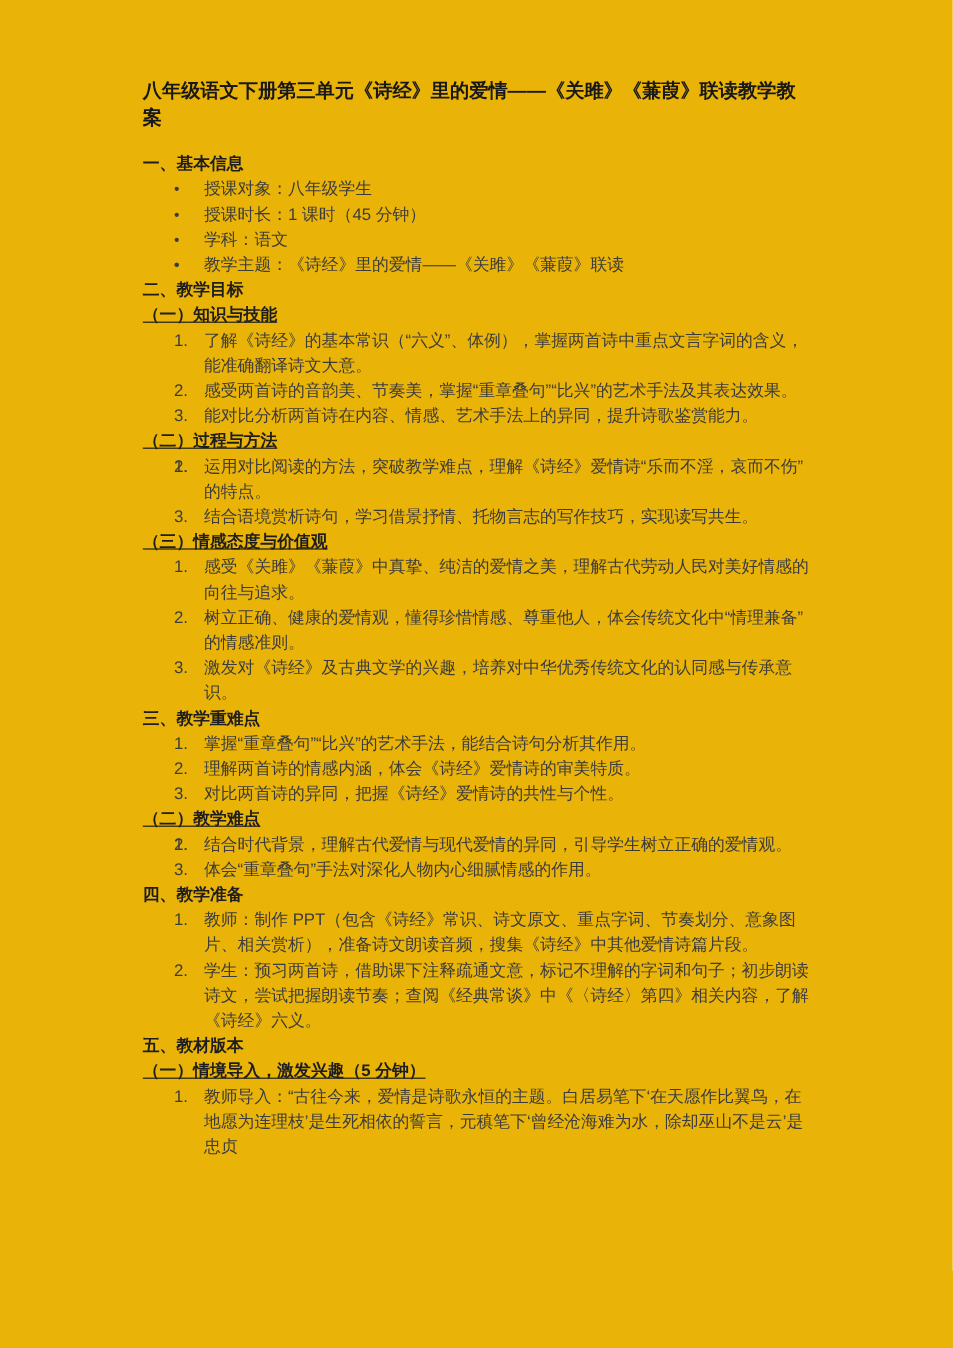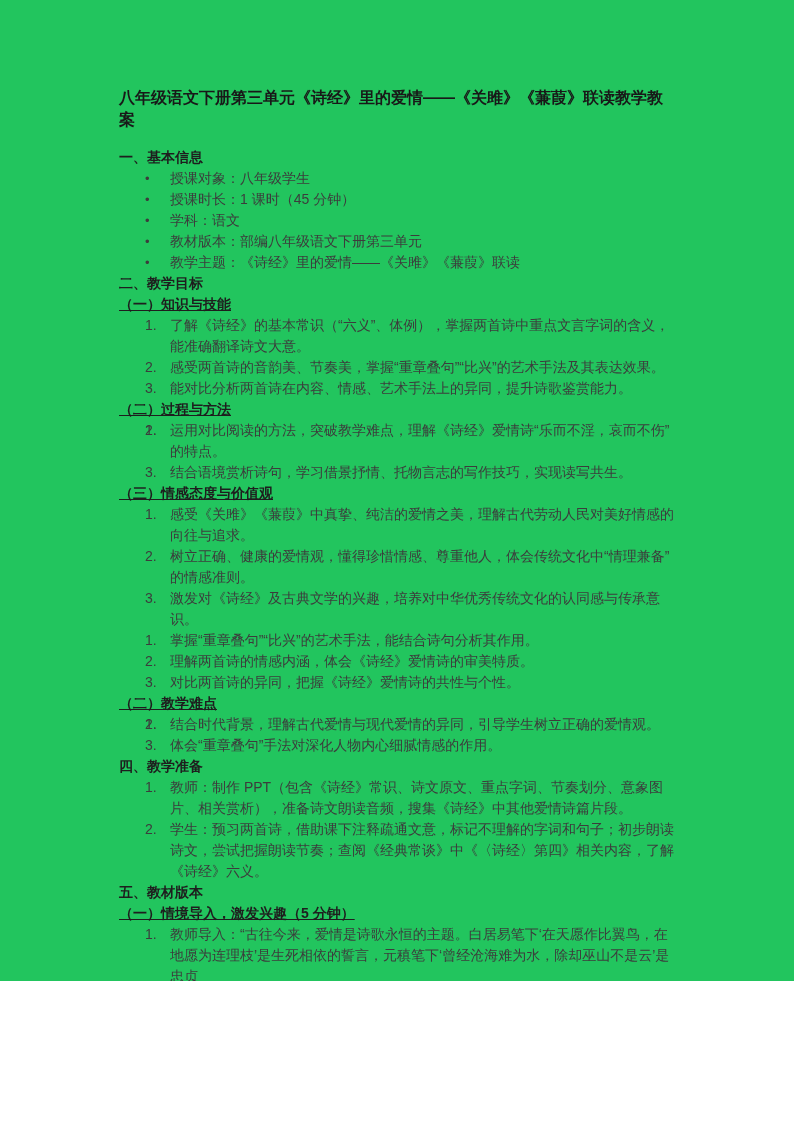--- a/index.html
+++ b/index.html
@@ -3,24 +3,24 @@
 <meta charset="utf-8">
 <style>
   html, body {
     margin: 0;
     padding: 0;
     background: #ffffff;
   }
   .page {
     position: relative;
     width: 794px;
-    height: 981px;
+    height: 1123px;
     box-sizing: border-box;
-    background: #22c55e;
-    padding: 87px 117px 40px 119px;
+    background: #eab308;
+    padding: 66px 117px 40px 119px;
     overflow: hidden;
     font-family: "Liberation Sans", "DejaVu Sans", sans-serif;
     font-size: 14px;
     line-height: 21px;
     color: #3c3c3c;
   }
   .doc-title {
     font-size: 16px;
     line-height: 22px;
     font-weight: bold;
@@ -66,21 +66,21 @@
 <body>
 
 <div class="page">
   <div class="doc-title">八年级语文下册第三单元《诗经》里的爱情——《关雎》《蒹葭》联读教学教案</div>
   <div id="doc-body">
       <div class="section-heading">一、基本信息</div>
       <ul class="bullet-list">
         <li class="doc-li"><span class="marker bullet-glyph">•</span><span>授课对象：八年级学生</span></li>
         <li class="doc-li"><span class="marker bullet-glyph">•</span><span>授课时长：1 课时（45 分钟）</span></li>
         <li class="doc-li"><span class="marker bullet-glyph">•</span><span>学科：语文</span></li>
-        <li class="doc-li"><span class="marker bullet-glyph">•</span><span>教材版本：部编八年级语文下册第三单元</span></li>
+        <li class="doc-li"><span class="marker bullet-glyph">•</span></li>
         <li class="doc-li"><span class="marker bullet-glyph">•</span><span>教学主题：《诗经》里的爱情——《关雎》《蒹葭》联读</span></li>
       </ul>
       <div class="section-heading">二、教学目标</div>
       <div class="subsection-heading">（一）知识与技能</div>
       <ol class="numbered-list">
         <li class="doc-li"><span class="marker">1.</span><span>了解《诗经》的基本常识（“六义”、体例），掌握两首诗中重点文言字词的含义，能准确翻译诗文大意。</span></li>
         <li class="doc-li"><span class="marker">2.</span><span>感受两首诗的音韵美、节奏美，掌握“重章叠句”“比兴”的艺术手法及其表达效果。</span></li>
         <li class="doc-li"><span class="marker">3.</span><span>能对比分析两首诗在内容、情感、艺术手法上的异同，提升诗歌鉴赏能力。</span></li>
       </ol>
       <div class="subsection-heading">（二）过程与方法</div>
@@ -88,20 +88,21 @@
         <li class="doc-li"><span class="marker">1.</span></li>
         <li class="doc-li"><span class="marker">2.</span><span>运用对比阅读的方法，突破教学难点，理解《诗经》爱情诗“乐而不淫，哀而不伤”的特点。</span></li>
         <li class="doc-li"><span class="marker">3.</span><span>结合语境赏析诗句，学习借景抒情、托物言志的写作技巧，实现读写共生。</span></li>
       </ol>
       <div class="subsection-heading">（三）情感态度与价值观</div>
       <ol class="numbered-list">
         <li class="doc-li"><span class="marker">1.</span><span>感受《关雎》《蒹葭》中真挚、纯洁的爱情之美，理解古代劳动人民对美好情感的向往与追求。</span></li>
         <li class="doc-li"><span class="marker">2.</span><span>树立正确、健康的爱情观，懂得珍惜情感、尊重他人，体会传统文化中“情理兼备”的情感准则。</span></li>
         <li class="doc-li"><span class="marker">3.</span><span>激发对《诗经》及古典文学的兴趣，培养对中华优秀传统文化的认同感与传承意识。</span></li>
       </ol>
+      <div class="section-heading">三、教学重难点</div>
       <ol class="numbered-list">
         <li class="doc-li"><span class="marker">1.</span><span>掌握“重章叠句”“比兴”的艺术手法，能结合诗句分析其作用。</span></li>
         <li class="doc-li"><span class="marker">2.</span><span>理解两首诗的情感内涵，体会《诗经》爱情诗的审美特质。</span></li>
         <li class="doc-li"><span class="marker">3.</span><span>对比两首诗的异同，把握《诗经》爱情诗的共性与个性。</span></li>
       </ol>
       <div class="subsection-heading">（二）教学难点</div>
       <ol class="numbered-list">
         <li class="doc-li"><span class="marker">1.</span></li>
         <li class="doc-li"><span class="marker">2.</span><span>结合时代背景，理解古代爱情与现代爱情的异同，引导学生树立正确的爱情观。</span></li>
         <li class="doc-li"><span class="marker">3.</span><span>体会“重章叠句”手法对深化人物内心细腻情感的作用。</span></li>

